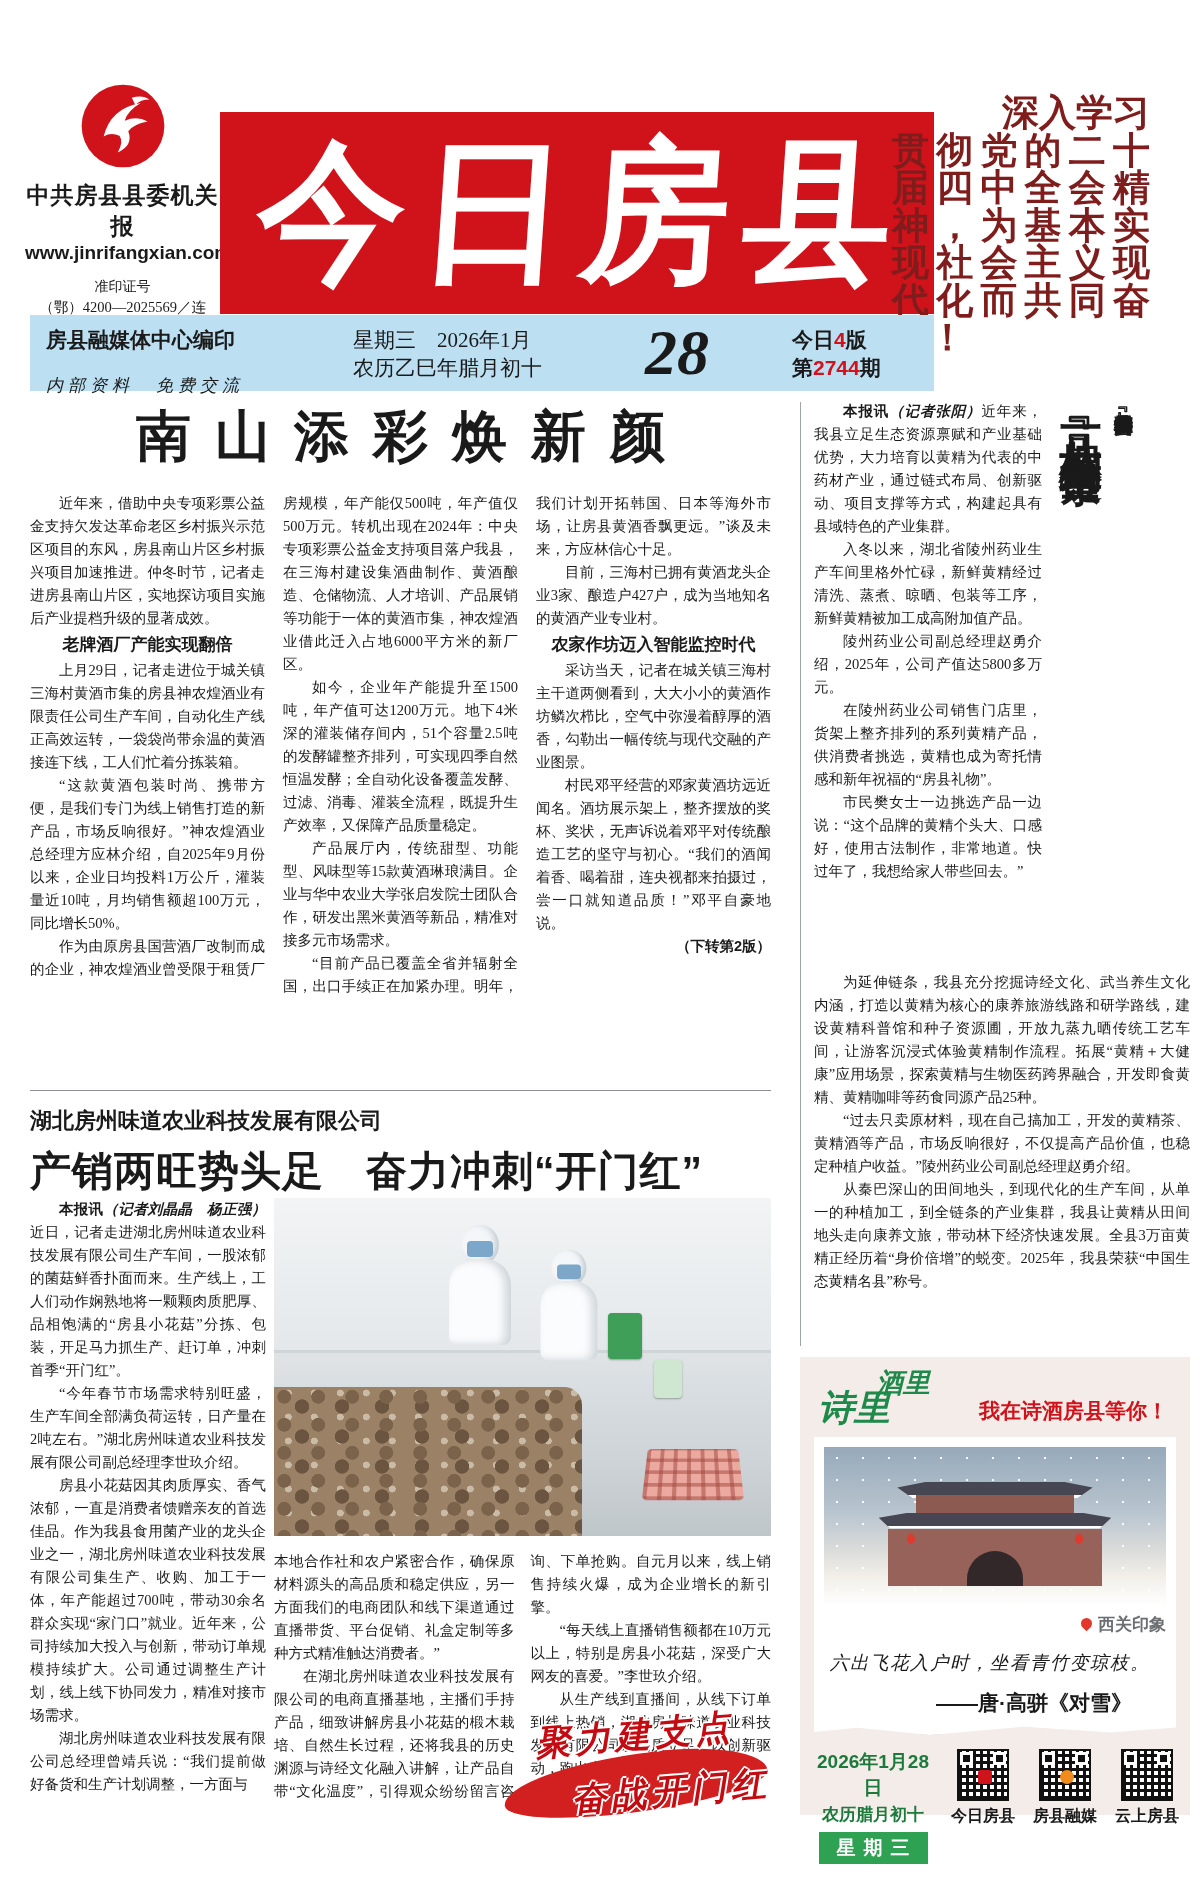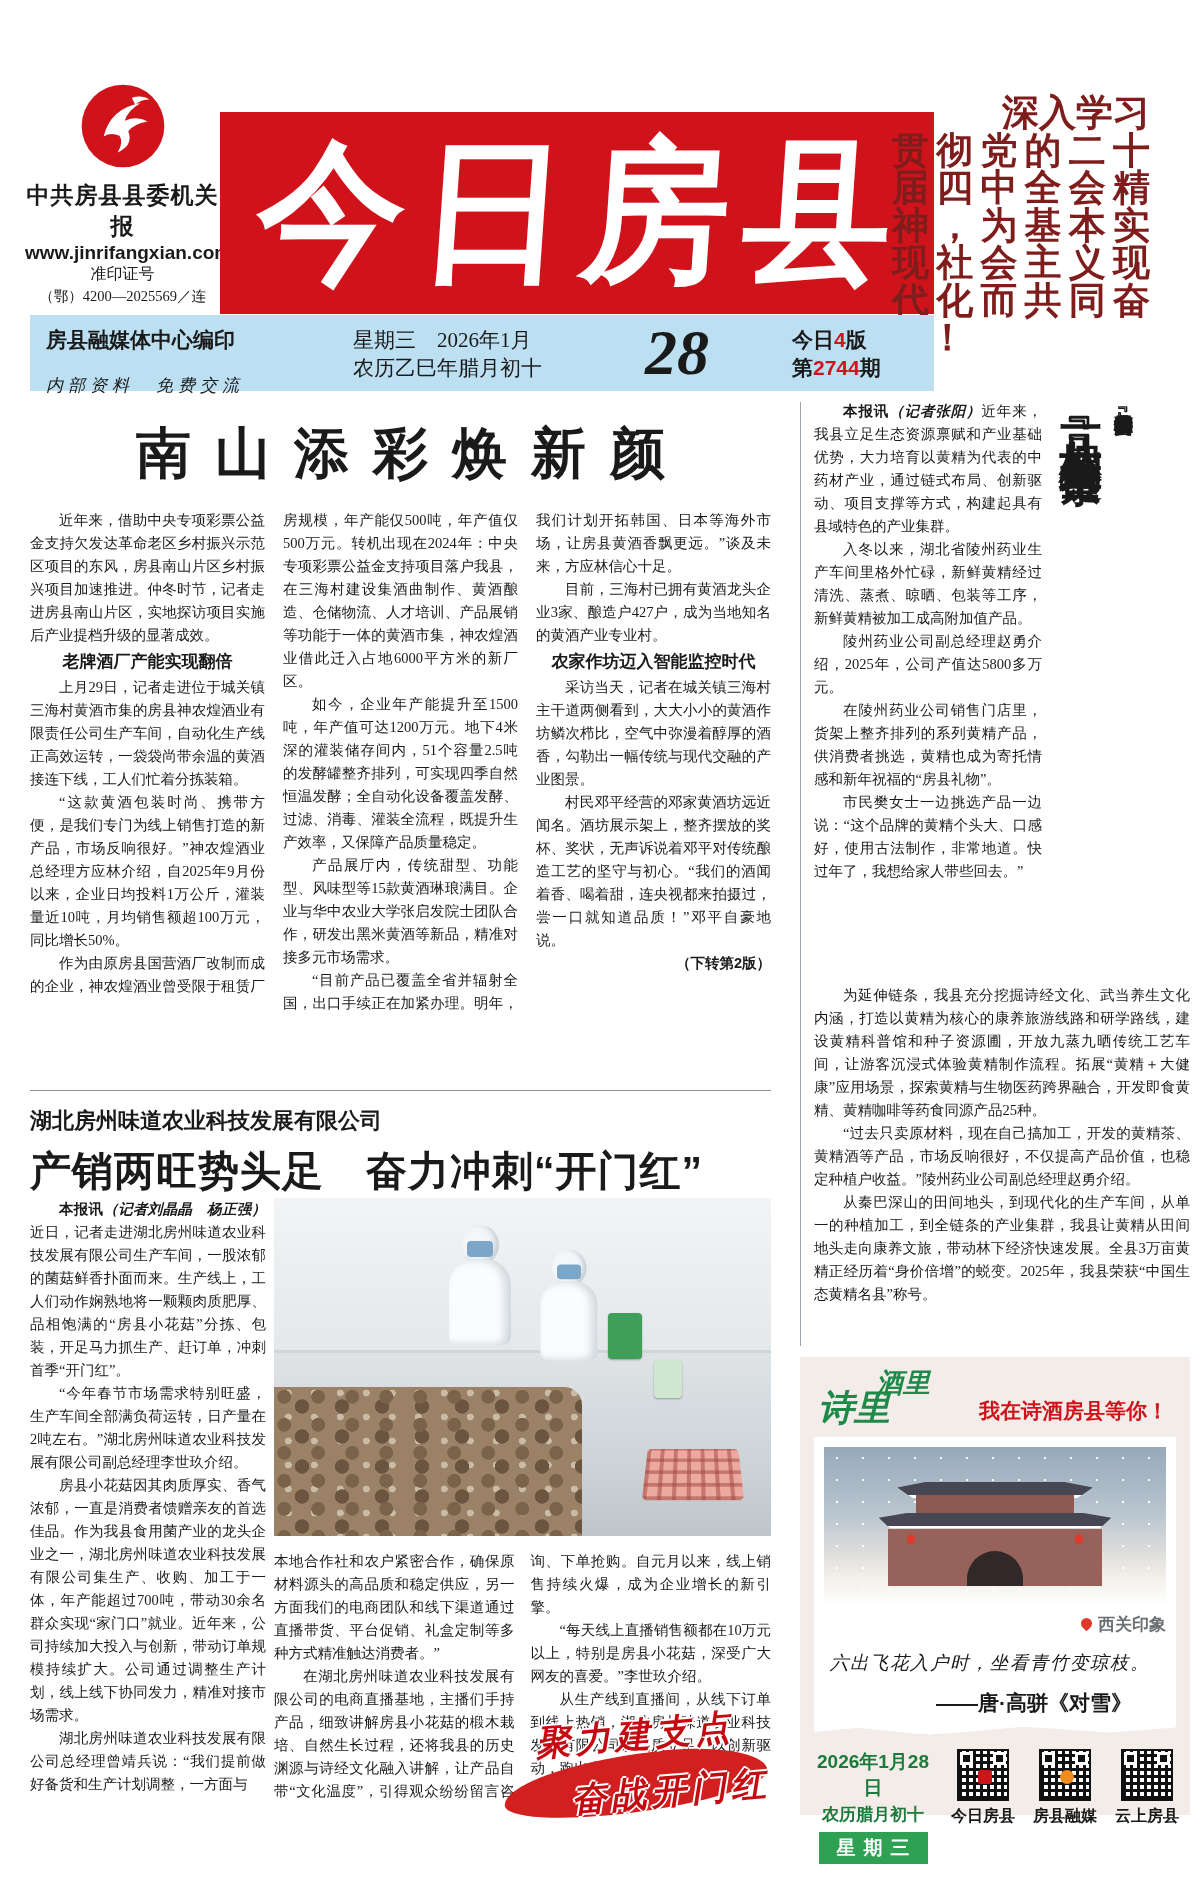--- a/index.html
+++ b/index.html
@@ -5,21 +5,21 @@
   * { margin:0; padding:0; box-sizing:border-box; }
   html,body { background:#ffffff; }
   body { font-family:"Liberation Serif","DejaVu Serif",serif; color:#1a1a1a; }
   .page { position:relative; width:1200px; height:1896px; background:#fff; overflow:hidden; margin:0 auto; }
 
   
   .mast-left { position:absolute; left:25px; top:82px; width:195px; text-align:center; }
   .logo { width:88px; height:88px; margin:0 auto; display:block; }
   .mast-org { font-size:23px; font-weight:bold; margin-top:10px; letter-spacing:1px; font-family:"Liberation Sans",sans-serif; }
   .mast-web { font-size:19px; font-weight:bold; font-family:"Liberation Sans",sans-serif; }
-  .mast-permit-label { font-size:16px; }
+  .mast-permit-label { font-size:14px; margin-top:14px; }
   .mast-permit-no { font-size:14.5px; margin-top:2px; }
 
   .mast-box { position:absolute; left:220px; top:112px; width:714px; height:202px; background:#d0121b; display:flex; align-items:center; justify-content:center; overflow:hidden; }
   .mast-title { color:#fff; font-size:148px; font-weight:bold; letter-spacing:14px; line-height:1; transform:skewX(-4deg) scaleY(1.04); white-space:nowrap; text-indent:10px; }
 
   .mast-slogan { position:absolute; left:892px; top:94px; width:258px; color:#7f1d1d; font-weight:700; font-size:37px; line-height:37.5px; font-family:"Liberation Sans",sans-serif; }
   .mast-slogan div { text-align:justify; text-align-last:justify; }
   .mast-slogan div.first { text-align:right; text-align-last:right; }
   .mast-slogan div.last { text-align:left; text-align-last:left; }
 
@@ -37,34 +37,34 @@
   .para { text-indent:2em; text-align:justify; }
   .para.noindent { text-indent:0; }
   .lead-b { font-family:"Liberation Sans",sans-serif; font-weight:bold; }
   .lead-k { font-weight:bold; font-style:italic; }
   .colhead { font-family:"Liberation Sans",sans-serif; font-weight:bold; text-align:center; text-indent:0; font-size:17px; padding:3px 0; }
   .cont { text-align:right; font-weight:bold; text-indent:0; font-family:"Liberation Sans",sans-serif; }
   .bodytext { font-size:14.5px; line-height:23px; }
 
   
   .article1 { position:absolute; left:30px; top:400px; width:741px; }
-  .a1-title { font-size:55px; font-weight:bold; text-align:center; letter-spacing:24px; text-indent:24px; white-space:nowrap;margin-top:17px; }
+  .a1-title { font-size:55px; font-weight:bold; text-align:center; letter-spacing:24px; text-indent:24px; white-space:nowrap; }
   .a1-sub { font-size:25px; font-weight:bold; text-align:center; margin-top:12px; letter-spacing:2px; font-family:"Liberation Sans",sans-serif; }
   .a1-cols { margin-top:18px; columns:3; column-gap:18px; height:572px; overflow:hidden; }
 
   .v-divider { position:absolute; left:800px; top:402px; width:1px; height:944px; background:#9aa5ad; }
   .h-divider { position:absolute; left:30px; top:1090px; width:741px; height:1px; background:#8b9299; }
 
   
   .article2 { position:absolute; left:814px; top:400px; width:376px; }
   .a2-row { display:flex; }
   .a2-col { width:228px; height:560px; overflow:hidden; }
   .a2-vtitle { writing-mode:vertical-rl; font-size:43px; font-weight:bold; height:562px; margin-left:12px; letter-spacing:3px; line-height:1.25; }
   .a2-kicker { writing-mode:vertical-rl; font-size:19px; font-weight:bold; height:562px; margin-left:4px; line-height:1.25; font-family:"Liberation Sans",sans-serif; }
-  .a2-full { margin-top:22px; }
+  .a2-full { margin-top:9px; }
 
   
   .article3 { position:absolute; left:30px; top:1098px; width:741px; height:765px; }
   .a3-kicker { font-size:22px; font-weight:bold; font-family:"Liberation Sans",sans-serif; padding-top:8px; }
   .a3-title { font-size:41px; font-weight:bold; margin-top:8px; font-family:"Liberation Sans",sans-serif; letter-spacing:1px; white-space:nowrap; }
   .a3-col1 { position:absolute; left:0; top:100px; width:236px; height:660px; overflow:hidden; }
   .a3-photo { position:absolute; left:244px; top:100px; width:497px; height:338px; overflow:hidden;
               background:linear-gradient(180deg,#eef0f2 0%,#e2e6e9 40%,#cdd3d7 78%,#bfc6ca 100%); }
   .ph-wall { position:absolute; left:0; top:0; right:0; height:46%; background:linear-gradient(180deg,#f2f4f5,#e4e8ea); border-bottom:3px solid #cfd6da; }
   .worker { position:absolute; width:74px; height:120px; }

